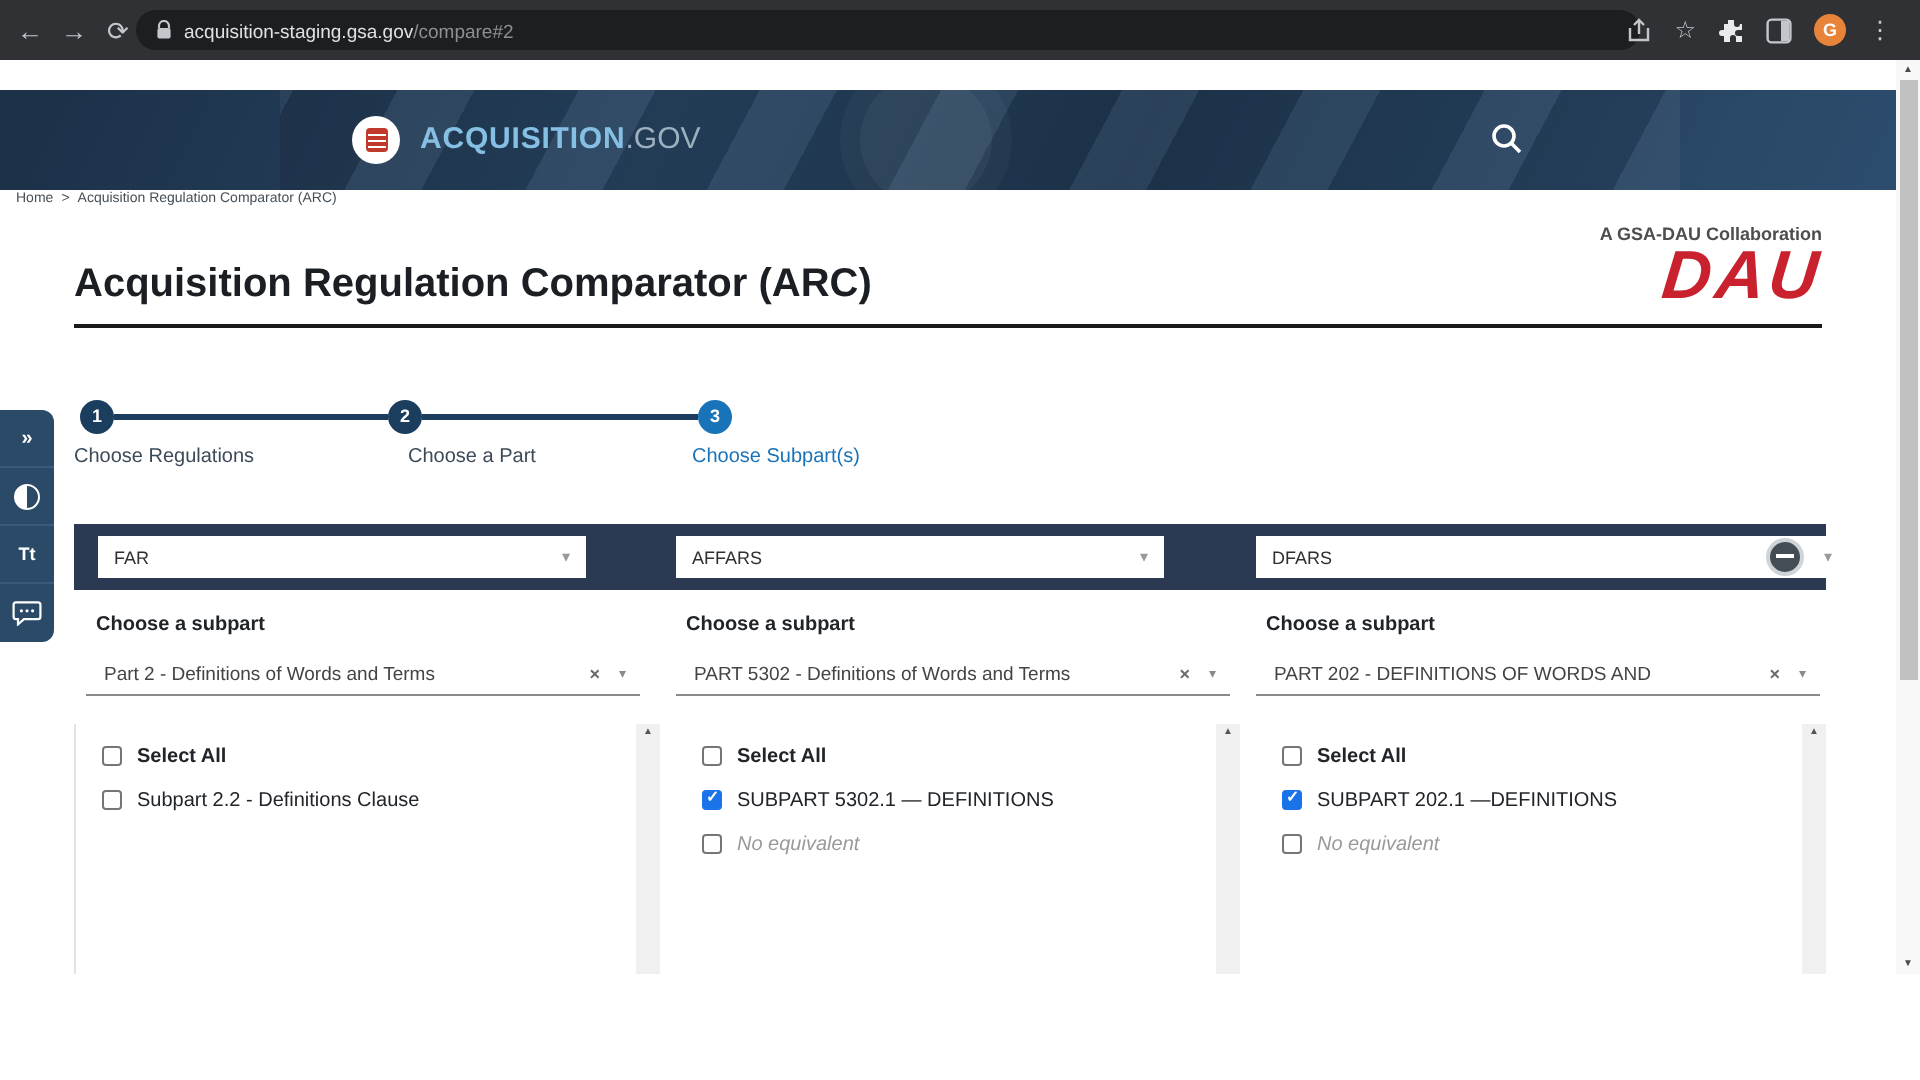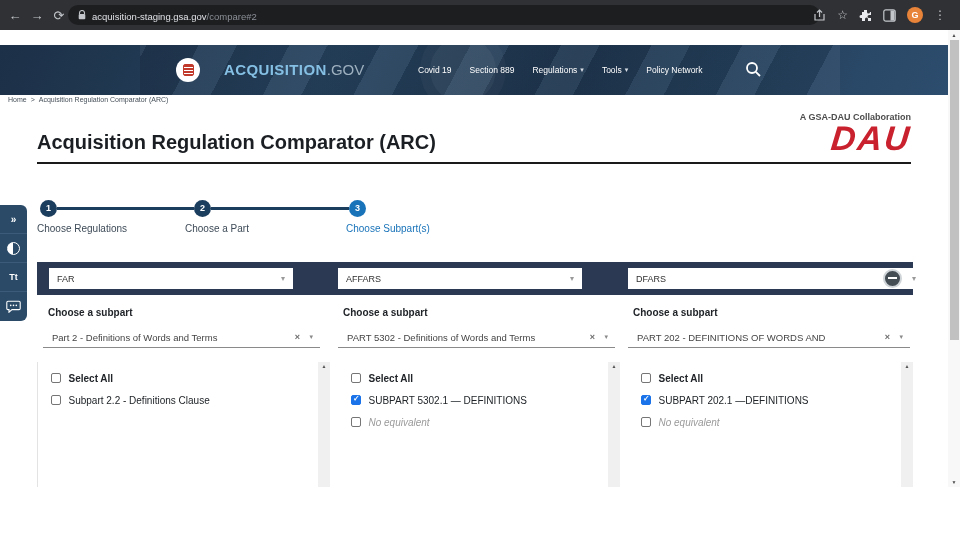--- a/index.html
+++ b/index.html
@@ -29,21 +29,21 @@
   .usflag::after { content:""; position:absolute; left:0; top:0; width:6px; height:4px; background:#3c3b6e; }
 
   
   #hdr { left:0; top:45px; width:948px; height:50px;
          background:linear-gradient(115deg,#1c3047 0%,#274360 35%,#1f3750 60%,#2d4d6e 100%);
          overflow:hidden; }
   #hdr::before { content:""; position:absolute; left:140px; top:-60px; width:700px; height:200px;
          background:repeating-linear-gradient(118deg, rgba(255,255,255,.05) 0 34px, rgba(0,0,0,.10) 34px 80px); }
   #hdr::after { content:""; position:absolute; left:430px; top:-8px; width:66px; height:66px; border-radius:50%;
          background:rgba(255,255,255,.07); box-shadow:0 0 0 10px rgba(255,255,255,.03); }
-  #logo { position:absolute; left:176px; top:13px; display:flex; align-items:center; gap:24px; z-index:2; }
+  #logo { position:absolute; left:176px; top:13px; display:flex; align-items:center; gap:10px; z-index:2; }
   .logo-circ { width:24px; height:24px; border-radius:50%; background:#fff; display:flex;
                align-items:center; justify-content:center; }
   .logo-bag { width:11px; height:12px; border-radius:2px;
               background:repeating-linear-gradient(#c0392b 0 2px,#fff 2px 3px); border:1px solid #c0392b; }
   .logo-word { font-size:15px; font-weight:bold; color:#85c0e4; letter-spacing:.4px; }
   .logo-gov  { font-size:15px; color:#9db0bf; font-weight:normal; }
   #mainnav { position:absolute; left:418px; top:0; height:50px; display:flex; align-items:center;
              gap:18px; z-index:2; }
   .nav-item { color:#fff; font-size:8.5px; cursor:pointer; display:flex; align-items:center; gap:3px; white-space:nowrap; }
   .nav-caret { font-size:7px; color:#d6dde4; }
@@ -150,39 +150,20 @@
   </div>
 
 
   <div id="hdr" class="abs">
     <div id="logo">
       <span class="logo-circ">
           <span class="logo-bag"></span>
         </span>
       <span><span class="logo-word">ACQUISITION</span><span class="logo-gov">.GOV</span></span>
     </div>
-    <div id="mainnav">
-      <span class="nav-item">
-          <span>Covid 19</span>
-        </span>
-      <span class="nav-item">
-          <span>Section 889</span>
-        </span>
-      <span class="nav-item">
-          <span>Regulations</span>
-          <span class="nav-caret">▾</span>
-        </span>
-      <span class="nav-item">
-          <span>Tools</span>
-          <span class="nav-caret">▾</span>
-        </span>
-      <span class="nav-item">
-          <span>Policy Network</span>
-        </span>
-    </div>
     <svg id="hdr-search" width="17" height="17" viewBox="0 0 17 17">
         <circle cx="7" cy="7" r="5" fill="none" stroke="#fff" stroke-width="1.8"></circle>
         <line x1="10.8" y1="10.8" x2="15" y2="15" stroke="#fff" stroke-width="1.8"></line>
       </svg>
   </div>
 
   <div id="crumb" class="abs">
     <span>Home</span><span>&gt;</span><span>Acquisition Regulation Comparator (ARC)</span>
   </div>
 
@@ -190,21 +171,21 @@
   <div id="dau" class="abs">DAU</div>
   <div id="page-title" class="abs">Acquisition Regulation Comparator (ARC)</div>
   <div id="title-rule" class="abs"></div>
 
   <div class="step-line" style="left:57px;width:137px"></div>
   <div class="step-line" style="left:211px;width:138px"></div>
   <div class="step-circ" style="left:40px;top:200px">1</div>
   <div class="step-circ" style="left:194px;top:200px">2</div>
   <div class="step-circ active" style="left:349px;top:200px">3</div>
   <div class="step-label" style="left:37px">Choose Regulations</div>
-  <div class="step-label" style="left:185px">Choose a Part</div>
+  <div class="step-label" style="left:204px">Choose a Part</div>
   <div class="step-label active" style="left:346px">Choose Subpart(s)</div>
 
   <div id="regbar" class="abs"></div>
   <div class="regsel" style="left:49px;width:244px">
     <span>FAR</span>
       <span class="caret">▾</span>
   </div>
   <div class="regsel" style="left:338px;width:244px">
     <span>AFFARS</span>
       <span class="caret">▾</span>

